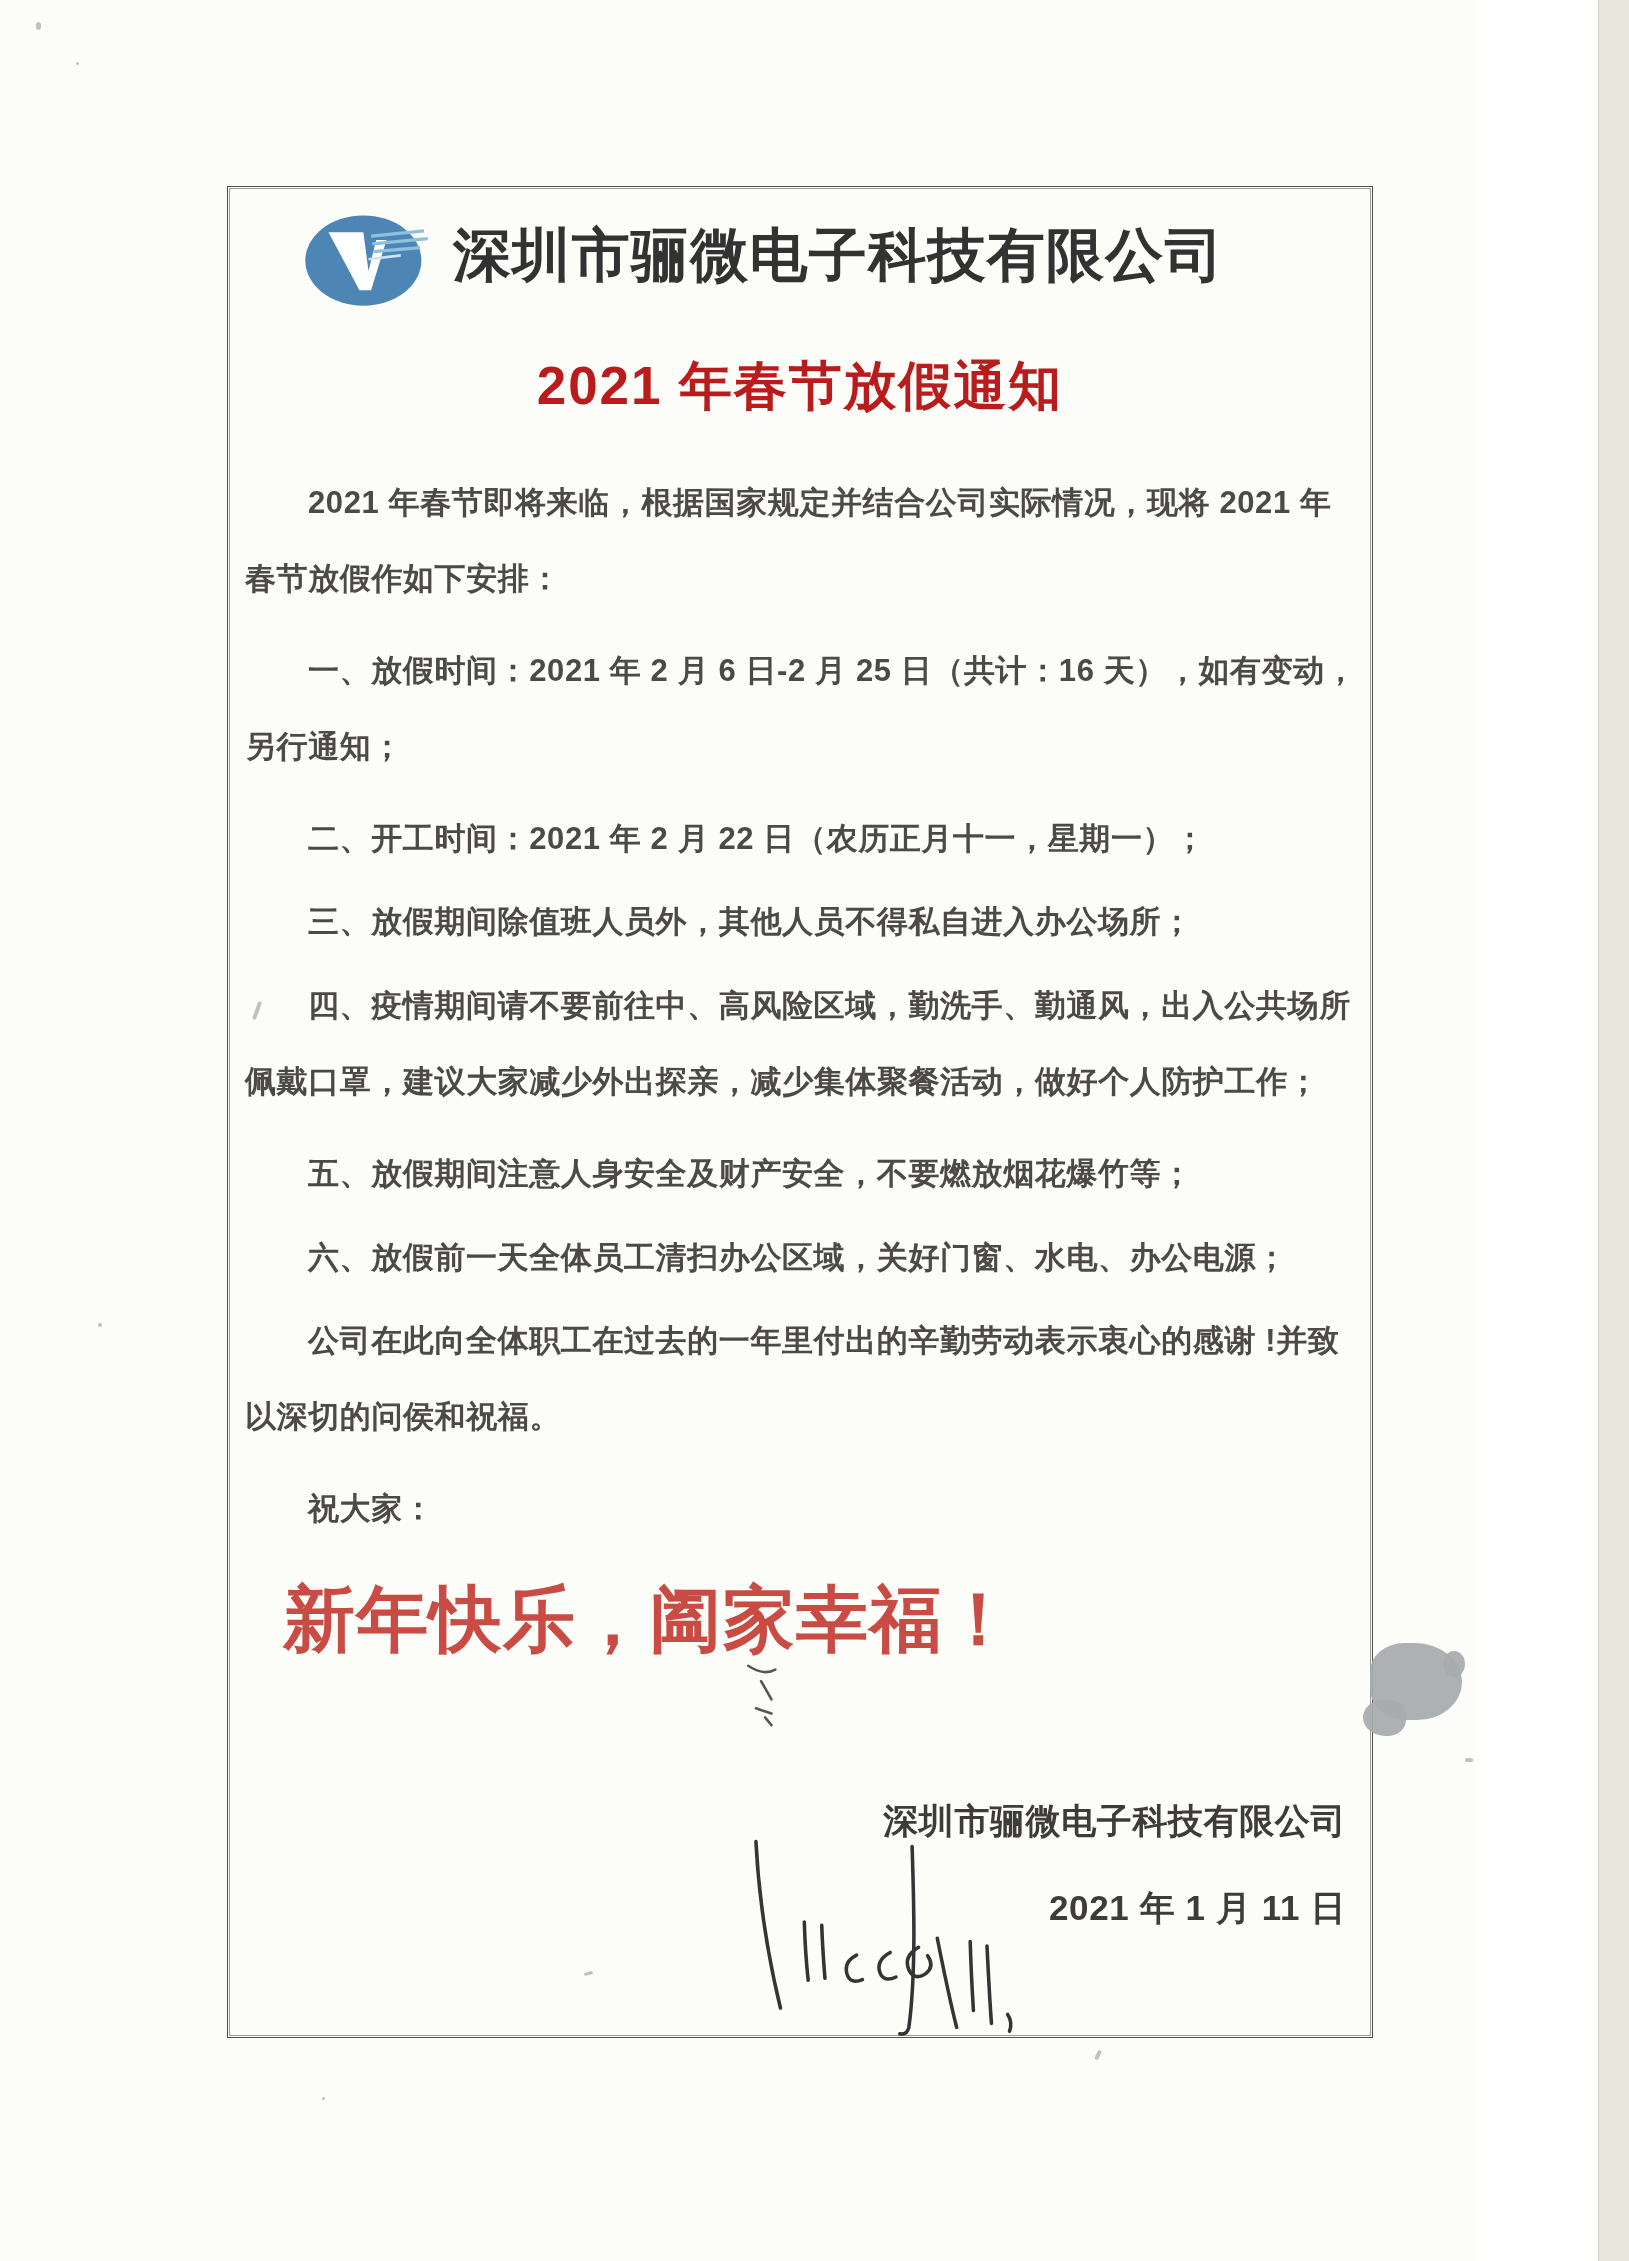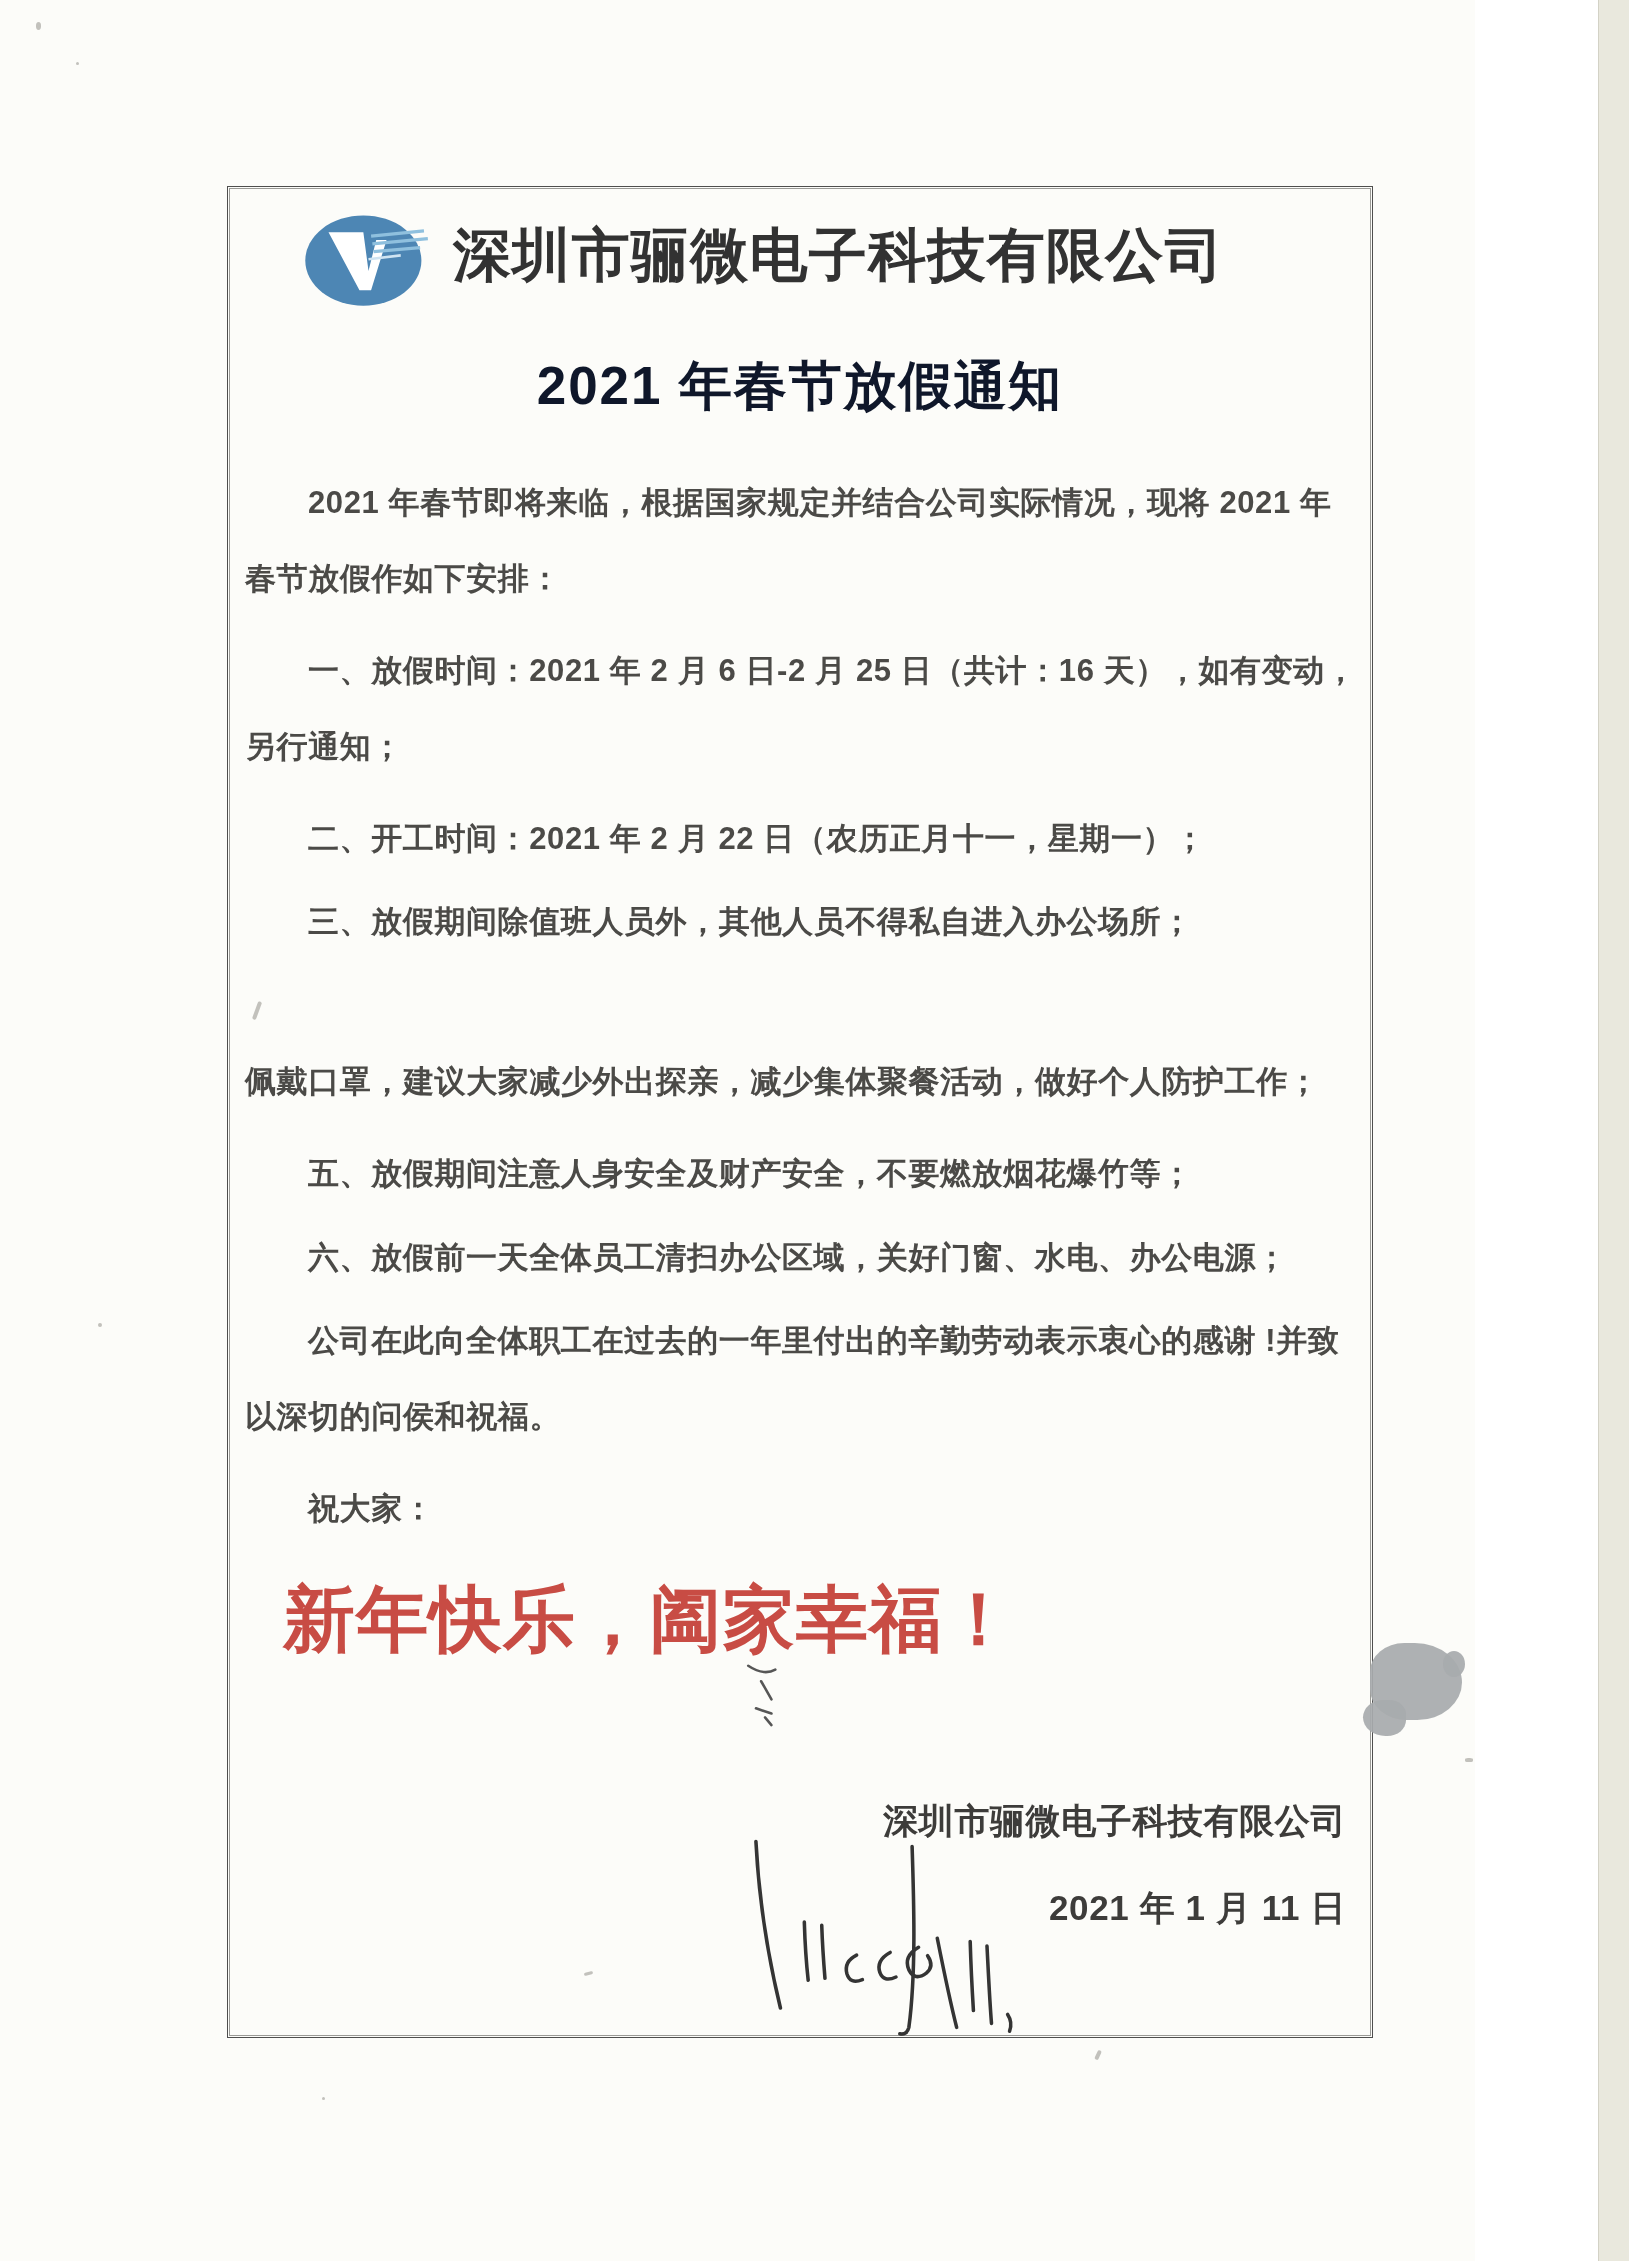--- a/index.html
+++ b/index.html
@@ -33,21 +33,21 @@
   .company-header{
     position:absolute;left:0;top:30px;width:100%;
     text-align:center;padding-left:77px;box-sizing:border-box;
     font-size:58px;font-weight:700;letter-spacing:1.3px;
     color:#323232;white-space:nowrap;
   }
   .doc-title{
     position:absolute;left:0;top:164px;width:100%;
     text-align:center;
     font-size:53px;font-weight:700;letter-spacing:1.9px;
-    color:#0f172a;white-space:nowrap;
+    color:#b91c1c;white-space:nowrap;
   }
   .line{
     position:absolute;left:17px;width:1096px;
     font-size:31px;font-weight:600;line-height:40px;
     color:var(--text,#4b4a47);letter-spacing:0.6px;white-space:nowrap;
   }
   .indent{text-indent:63px;margin-top:8px;}
   .greeting{
     position:absolute;left:55px;top:1385px;
     font-family:"DejaVu Serif", serif;
@@ -96,20 +96,21 @@
     <div class="company-header">深圳市骊微电子科技有限公司</div>
 
     <div class="doc-title">2021 年春节放假通知</div>
 
     <div class="line indent" style="top:288px">2021 年春节即将来临，根据国家规定并结合公司实际情况，现将 2021 年</div>
     <div class="line" style="top:372px">春节放假作如下安排：</div>
     <div class="line indent" style="top:456px">一、放假时间：2021 年 2 月 6 日-2 月 25 日（共计：16 天），如有变动，</div>
     <div class="line" style="top:540px">另行通知；</div>
     <div class="line indent" style="top:624px">二、开工时间：2021 年 2 月 22 日（农历正月十一，星期一）；</div>
     <div class="line indent" style="top:707px">三、放假期间除值班人员外，其他人员不得私自进入办公场所；</div>
+    <div class="line indent" style="top:791px">四、疫情期间请不要前往中、高风险区域，勤洗手、勤通风，出入公共场所</div>
     <div class="line" style="top:875px">佩戴口罩，建议大家减少外出探亲，减少集体聚餐活动，做好个人防护工作；</div>
     <div class="line indent" style="top:959px">五、放假期间注意人身安全及财产安全，不要燃放烟花爆竹等；</div>
     <div class="line indent" style="top:1043px">六、放假前一天全体员工清扫办公区域，关好门窗、水电、办公电源；</div>
     <div class="line indent" style="top:1126px">公司在此向全体职工在过去的一年里付出的辛勤劳动表示衷心的感谢 !并致</div>
     <div class="line" style="top:1210px">以深切的问侯和祝福。</div>
     <div class="line indent" style="top:1294px">祝大家：</div>
 
     <div class="greeting">新年快乐，阖家幸福！</div>
 
     <div class="signoff company">深圳市骊微电子科技有限公司</div>

